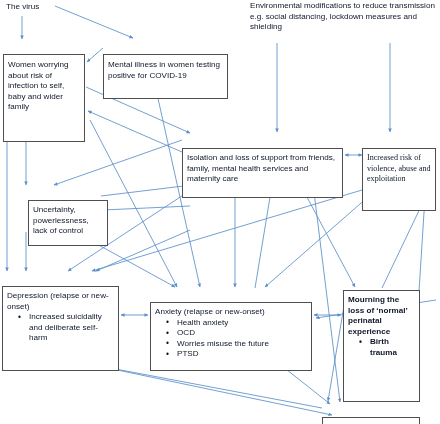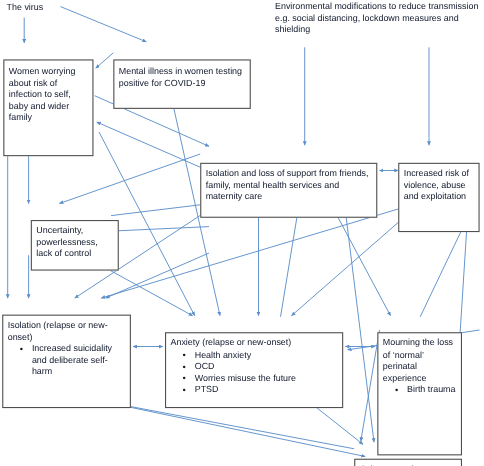--- a/index.html
+++ b/index.html
@@ -60,25 +60,25 @@
   .node ul li::before {
     content: "\2022";
     position: absolute;
     left: -11px;
     top: -0.5px;
     font-size: 8.5px;
   }
   .n-women      { left: 3px;   top: 40px;  width: 82px;  height: 88px; padding-top: 5px; }
   .n-mental     { left: 103px; top: 40px;  width: 125px; height: 45px; padding-top: 5px;}
   .n-isolation  { left: 182px; top: 134px; width: 161px; height: 50px; padding-top: 4px;}
-  .n-violence   { left: 362px; top: 134px; width: 74px;  height: 63px; padding-top: 4px;}
+  .n-violence   { left: 362px; top: 134px; width: 74px;  height: 63px; padding-top: 4px; font-family: Liberation Serif, serif;}
   .n-uncert     { left: 28px;  top: 186px; width: 80px;  height: 46px; padding-top: 4px;}
   .n-depression { left: 2px;   top: 272px; width: 117px; height: 85px; padding-top: 4px;}
   .n-anxiety    { left: 150px; top: 288px; width: 162px; height: 69px; padding-top: 4px;}
-  .n-mourning   { left: 343px; top: 288px; width: 77px;  height: 112px; padding-top: 4px;}
+  .n-mourning   { left: 343px; top: 276px; width: 77px;  height: 112px; padding-top: 4px; font-weight: bold;}
   .n-substance  { left: 322px; top: 403px; width: 98px;  height: 19px; padding-top: 4px;}
   .l-virus      { left: 6px;   top: 2px;   width: 90px;  height: 14px; }
   .l-environ    { left: 250px; top: 1px;   width: 186px; height: 42px; }
 </style>
 </head>
 <body>
 
 <div id="canvas">
 
   <svg id="edges" viewBox="0 0 440 424">
@@ -180,21 +180,21 @@
 
   <div class="node n-violence">
     <span class="title">Increased risk of violence, abuse and exploitation</span>
   </div>
 
   <div class="node n-uncert">
     <span class="title">Uncertainty, powerlessness, lack of control</span>
   </div>
 
   <div class="node n-depression">
-    <span class="title">Isolation (relapse or new-onset)</span>
+    <span class="title">Depression (relapse or new-onset)</span>
     <ul>
       <li>Increased suicidality and deliberate self-harm</li>
     </ul>
   </div>
 
   <div class="node n-anxiety">
     <span class="title">Anxiety (relapse or new-onset)</span>
     <ul>
       <li>Health anxiety</li>
       <li>OCD</li>

